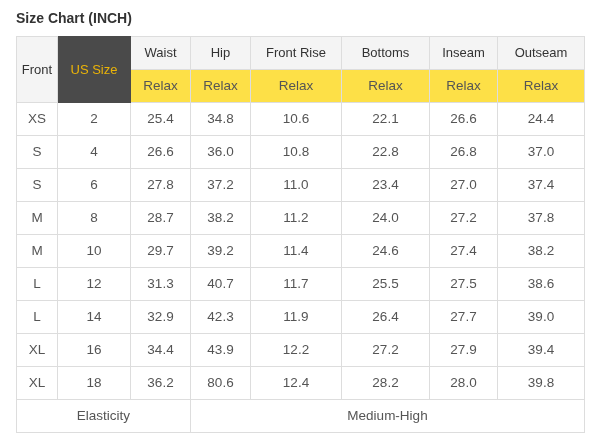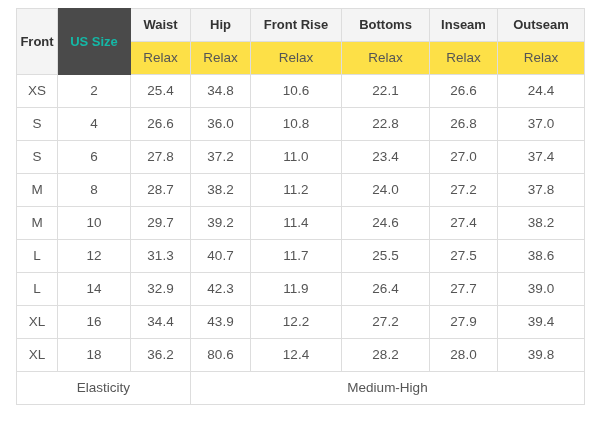--- a/index.html
+++ b/index.html
@@ -28,42 +28,43 @@
     vertical-align: middle;
     padding: 8px 3px;
     font-size: 13.5px;
     line-height: 16px;
     overflow: hidden;
     white-space: nowrap;
   }
   thead th {
     background: #f4f4f4;
     color: #333333;
-    font-weight: bold;
+    font-weight: normal;
     font-size: 13px;
   }
   thead th.us-size-th {
     background: #4a4a4a;
-    color: #14b8a6;
+    color: #eab308;
     border-color: #4a4a4a;
   }
   thead td.relax-cell {
     background: #fde047;
     color: #555555;
     font-weight: normal;
   }
   tbody td, tfoot td {
     background: #ffffff;
     color: #555555;
   }
 </style>
 </head>
 <body>
 
 <div class="page">
+  <h3 class="title">Size Chart (INCH)</h3>
 
   <table class="size-chart">
     <colgroup>
       <col style="width:41px">
         <col style="width:73px">
         <col style="width:60px">
         <col style="width:60px">
       <col style="width:91px">
         <col style="width:88px">
         <col style="width:68px">

